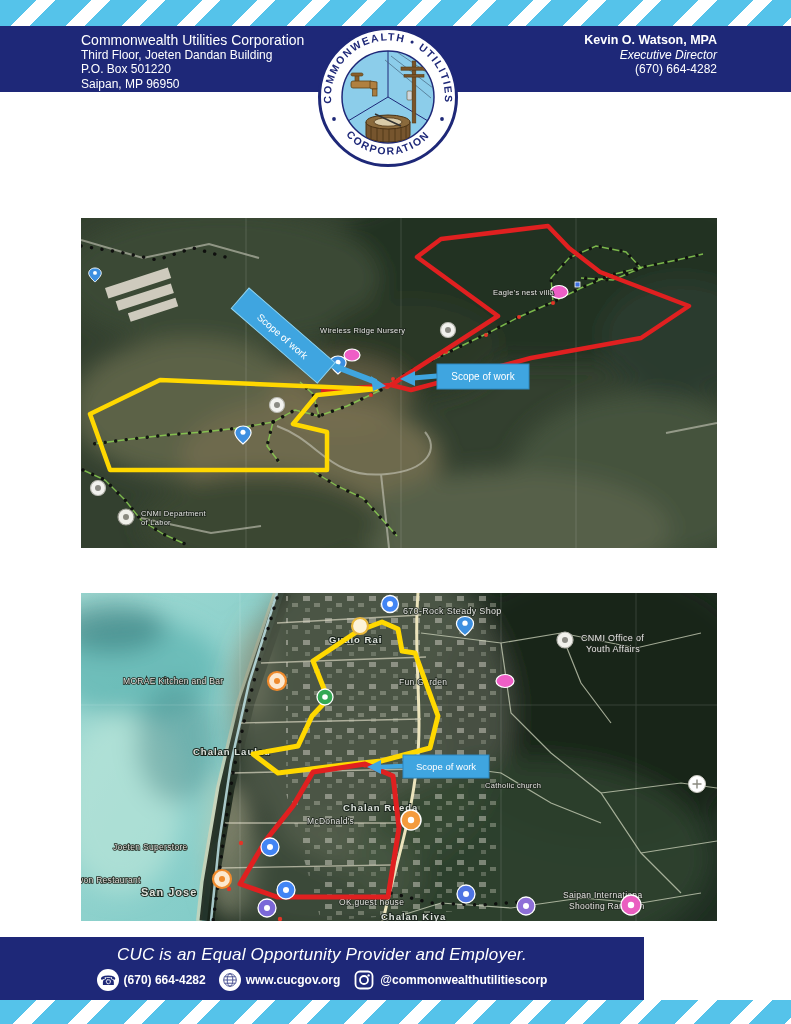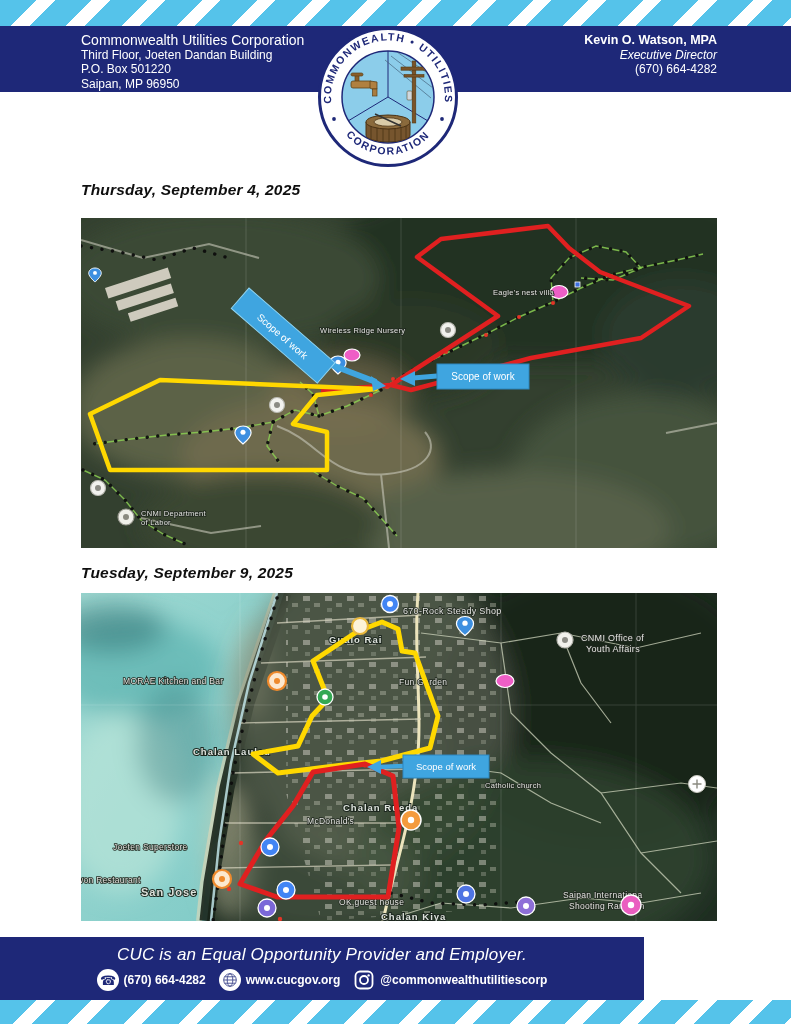--- a/index.html
+++ b/index.html
@@ -110,21 +110,20 @@
     <text class="logotxt">
       <textPath href="#arcTop" startOffset="50%" text-anchor="middle">COMMONWEALTH • UTILITIES</textPath>
     </text>
     <text class="logotxt">
       <textPath href="#arcBot" startOffset="50%" text-anchor="middle">CORPORATION</textPath>
     </text>
     <circle cx="17" cy="93" r="1.9" fill="#1e2878"></circle>
     <circle cx="125" cy="93" r="1.9" fill="#1e2878"></circle>
   </svg>
 
-  <h2 class="date-h" id="heading1">Thursday, September 4, 2025</h2>
 
   <svg class="map" id="map1" width="636" height="330" viewBox="0 0 636 330">
     <defs>
       <filter id="b1" x="-60%" y="-60%" width="220%" height="220%">
           <feGaussianBlur stdDeviation="11"></feGaussianBlur>
         </filter>
       <clipPath id="m1clip">
           <rect width="636" height="330"></rect>
         </clipPath>
       <g id="bluepin">
@@ -229,21 +228,20 @@
       </g>
       <g>
         <path d="M356,158 L332,160" stroke="#3fa5e0" stroke-width="5"></path>
         <polygon points="319,161 334,153 334,168" fill="#3fa5e0"></polygon>
         <rect x="356" y="146" width="92" height="25" fill="#3fa5e0" stroke="#2e86bd" stroke-width="1"></rect>
         <text class="scopetxt" x="402" y="162" text-anchor="middle">Scope of work</text>
       </g>
     </g>
   </svg>
 
-  <h2 class="date-h" id="heading2">Tuesday, September 9, 2025</h2>
 
   <svg class="map" id="map2" width="636" height="328" viewBox="0 0 636 328">
     <defs>
       <filter id="b2" x="-60%" y="-60%" width="220%" height="220%">
           <feGaussianBlur stdDeviation="12"></feGaussianBlur>
         </filter>
       <clipPath id="m2clip">
           <rect width="636" height="328"></rect>
         </clipPath>
       <linearGradient id="lagoon" x1="0" y1="0" x2="1" y2="1">

